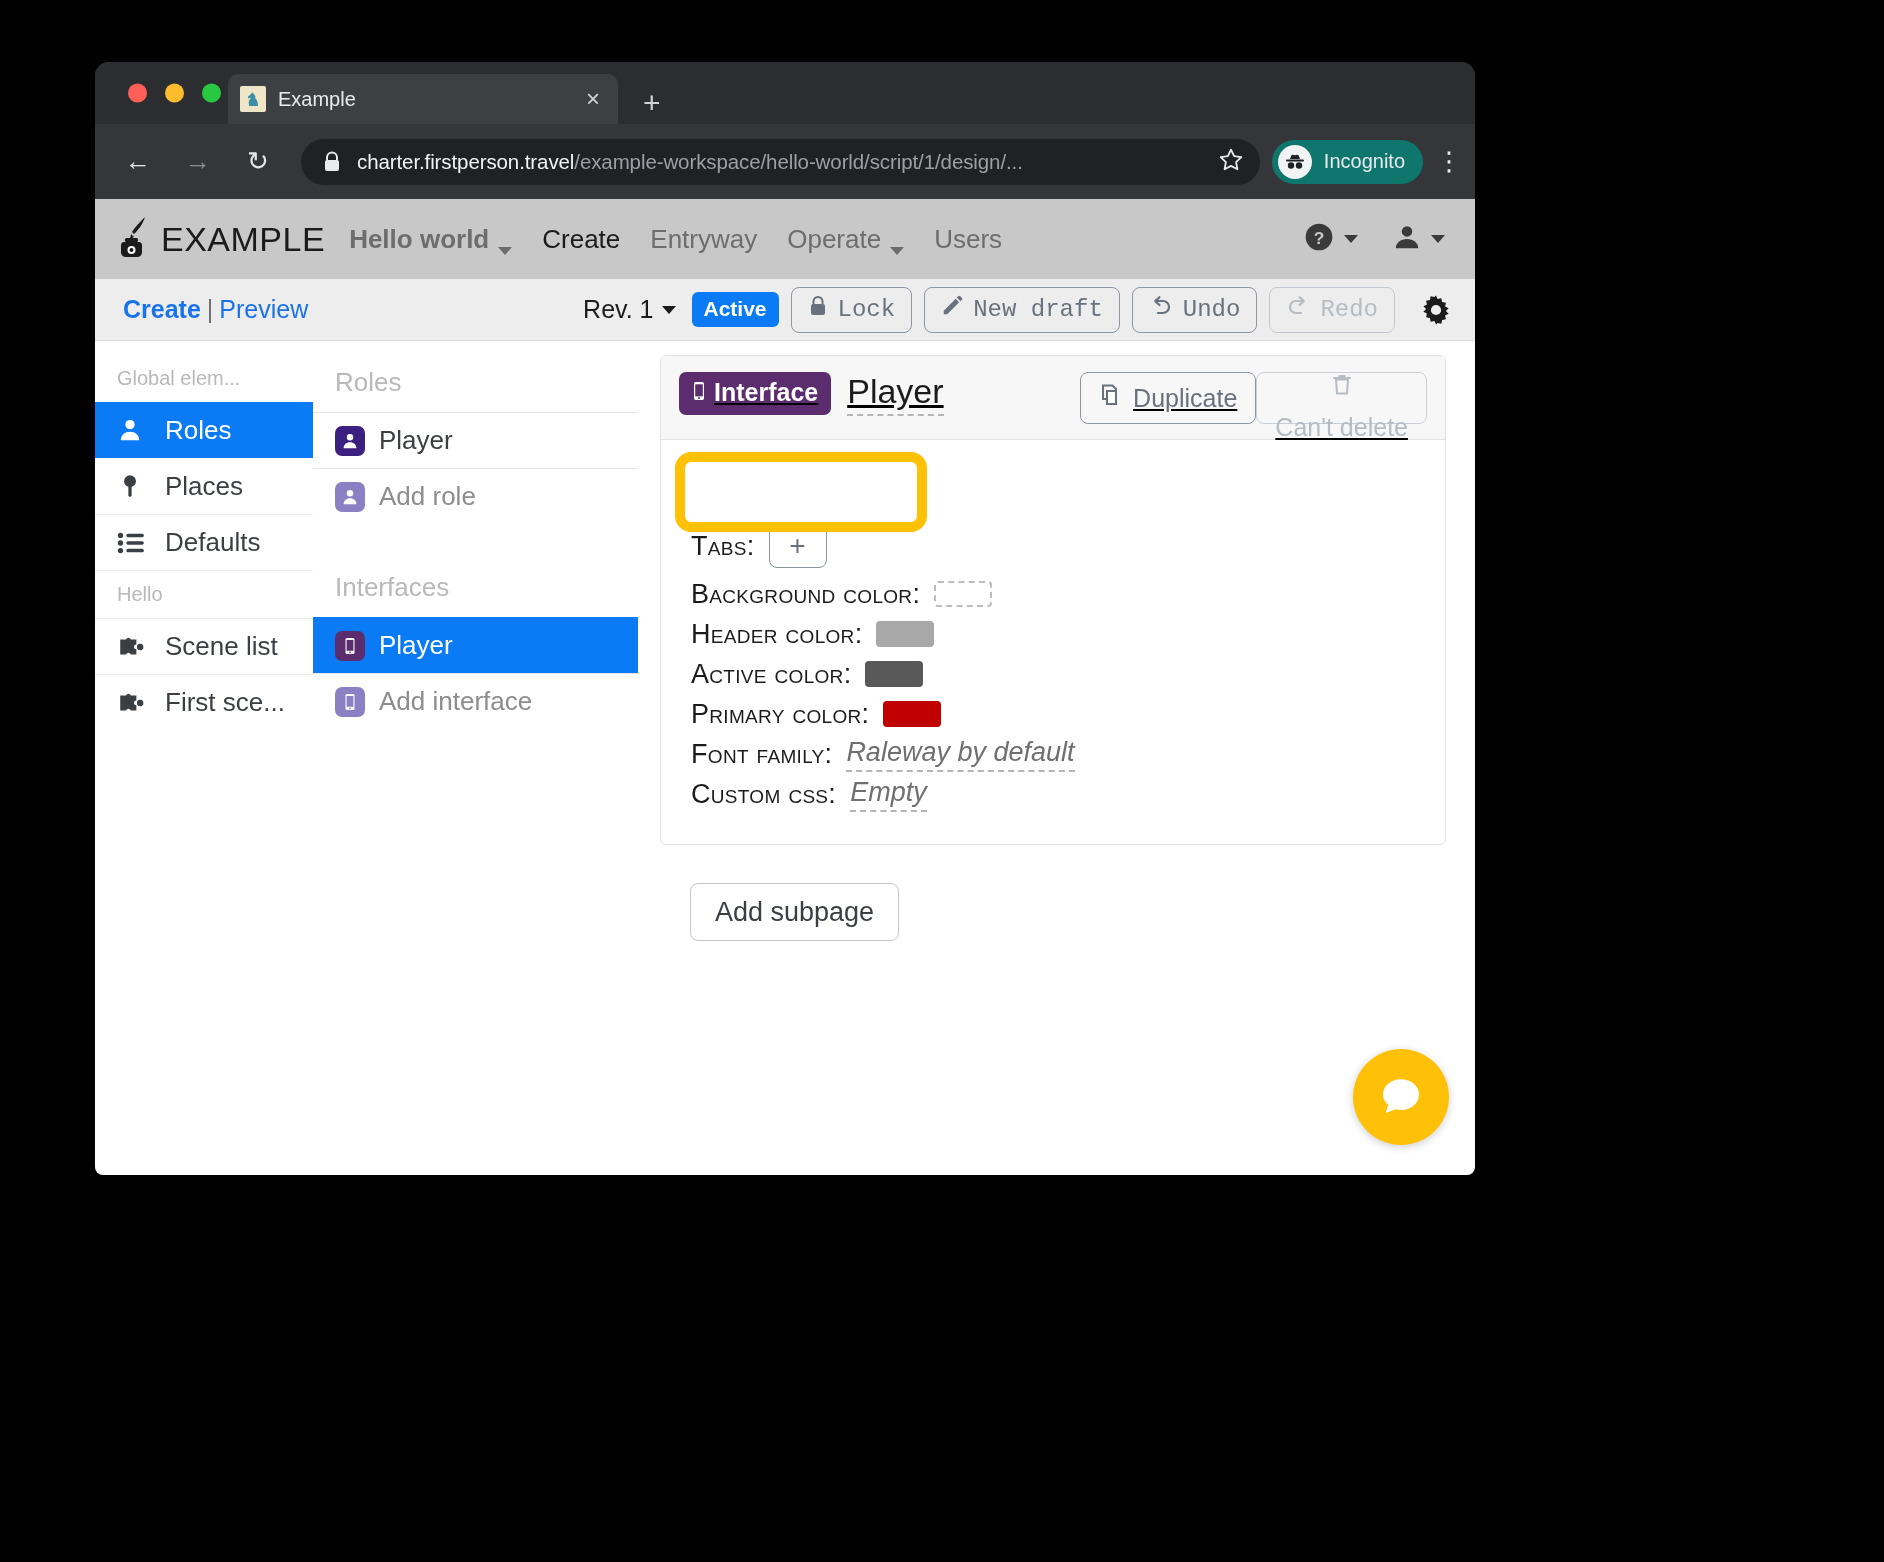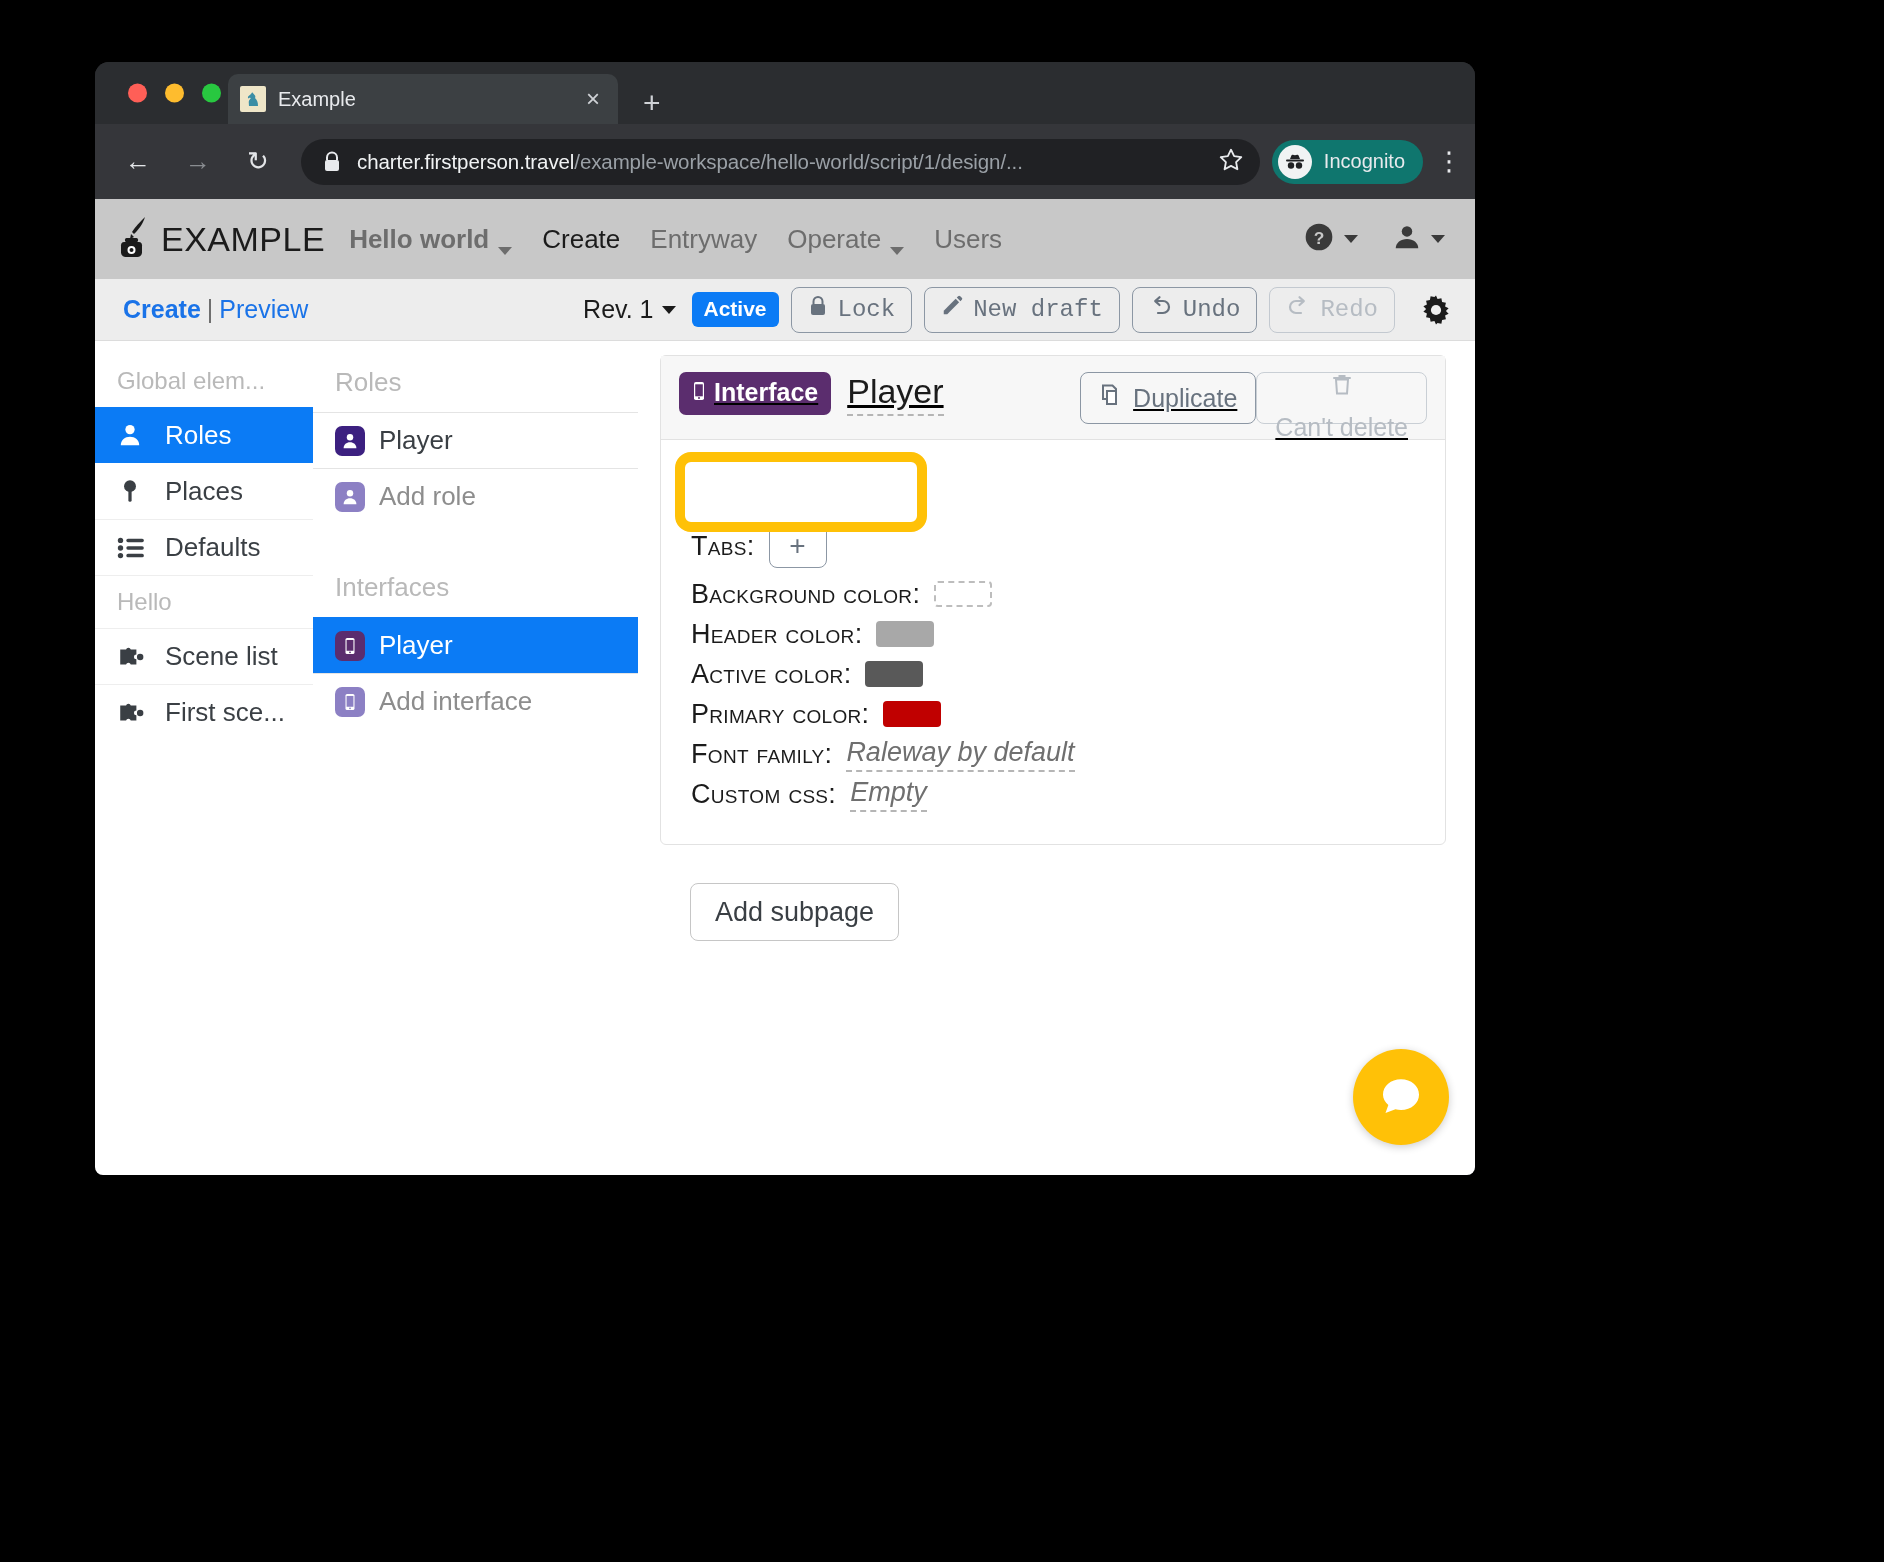--- a/index.html
+++ b/index.html
@@ -231,21 +231,21 @@
   
   #app-body { display: flex; height: calc(100% - 80px - 62px); }
 
   #sidebar {
     width: 218px;
     flex: 0 0 auto;
     padding-top: 14px;
   }
   .side-head {
     color: #b9b9b9;
-    font-size: 24px;
+    font-size: 20px;
     padding: 12px 0 12px 22px;
     white-space: nowrap; overflow: hidden;
   }
   .side-item {
     display: flex; align-items: center;
     height: 56px;
     padding-left: 22px;
     font-size: 26px;
     color: #3a3f44;
     cursor: pointer;

